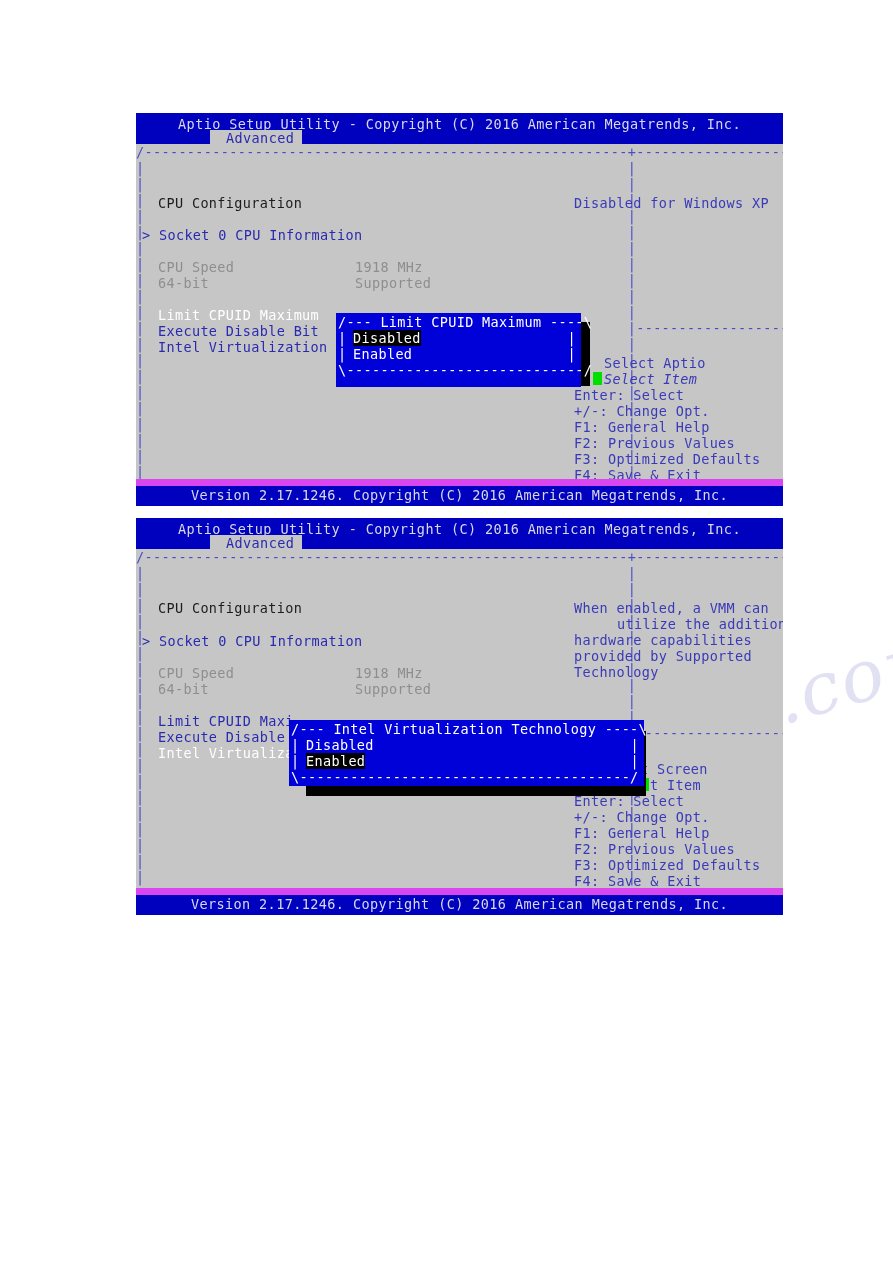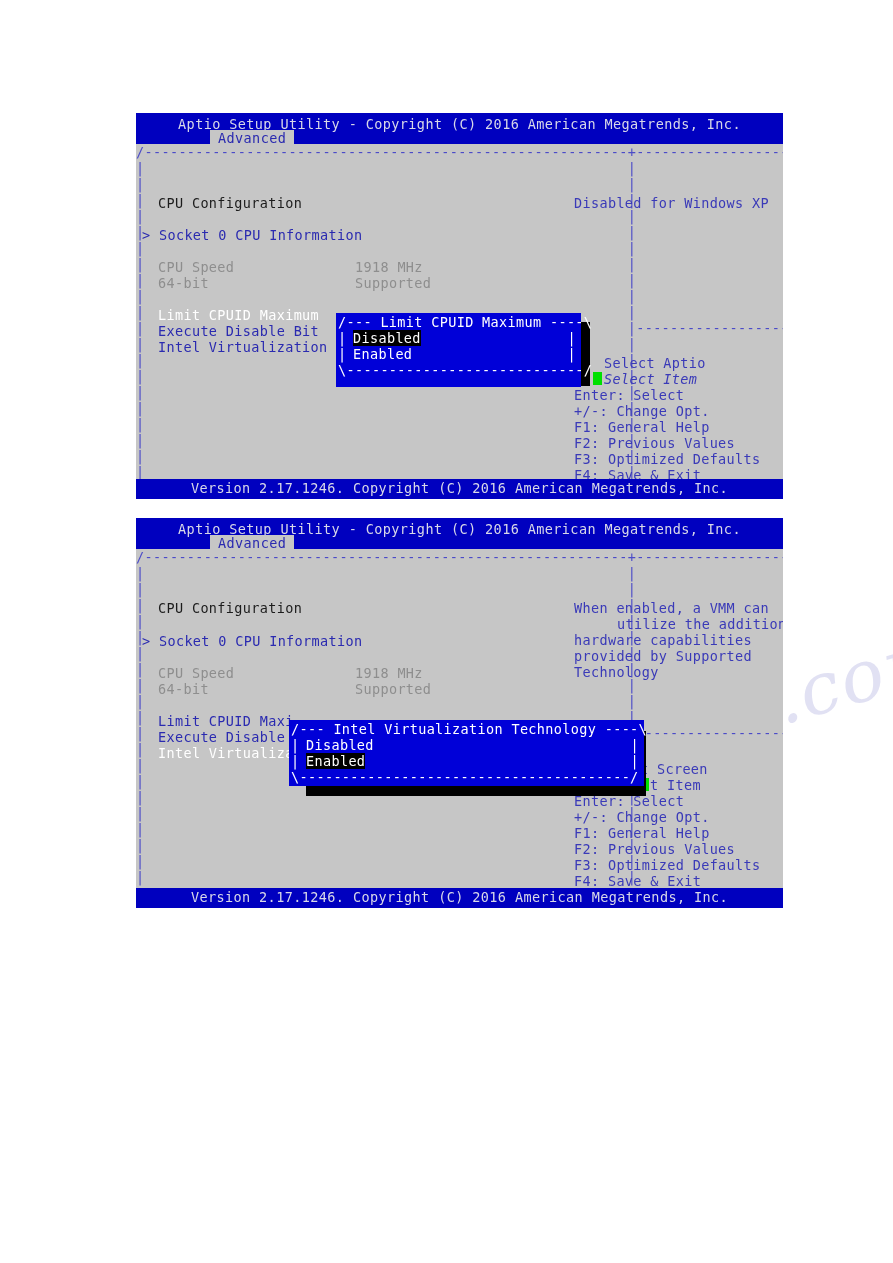--- a/index.html
+++ b/index.html
@@ -19,32 +19,32 @@
     background:#0000bf;height:31px;position:relative;
   }
   .title-text{
     position:absolute;left:0;right:0;top:3px;text-align:center;
     color:#d8d8e8;font-size:13.5px;letter-spacing:0.4px;
     white-space:pre;
   }
   .tab{
     position:absolute;left:74px;top:17px;
     background:#c6c6c6;color:#2a2ab0;
-    font-size:13.5px;padding:0px 8px 1px 8px;white-space:pre;
+    font-size:13.5px;padding:0px 8px 1px 16px;white-space:pre;
     letter-spacing:0.4px;
   }
 
   .body-area{
     position:relative;height:335px;background:#c6c6c6;
     overflow:hidden;
   }
   .body-area.b2{height:339px;}
 
   .versionbar{
-    background:#0000bf;height:20px;position:relative;
+    background:#0000bf;height:20px;position:relative;margin-top:7px;
   }
   .version-text{
     position:absolute;left:0;right:0;top:1px;text-align:center;
     color:#d8d8e8;font-size:13.5px;letter-spacing:0.4px;white-space:pre;
   }
 
   .mono{
     position:absolute;white-space:pre;font-size:13.5px;
     line-height:16px;letter-spacing:0.35px;
     font-family:"DejaVu Sans Mono","Liberation Mono",monospace;

